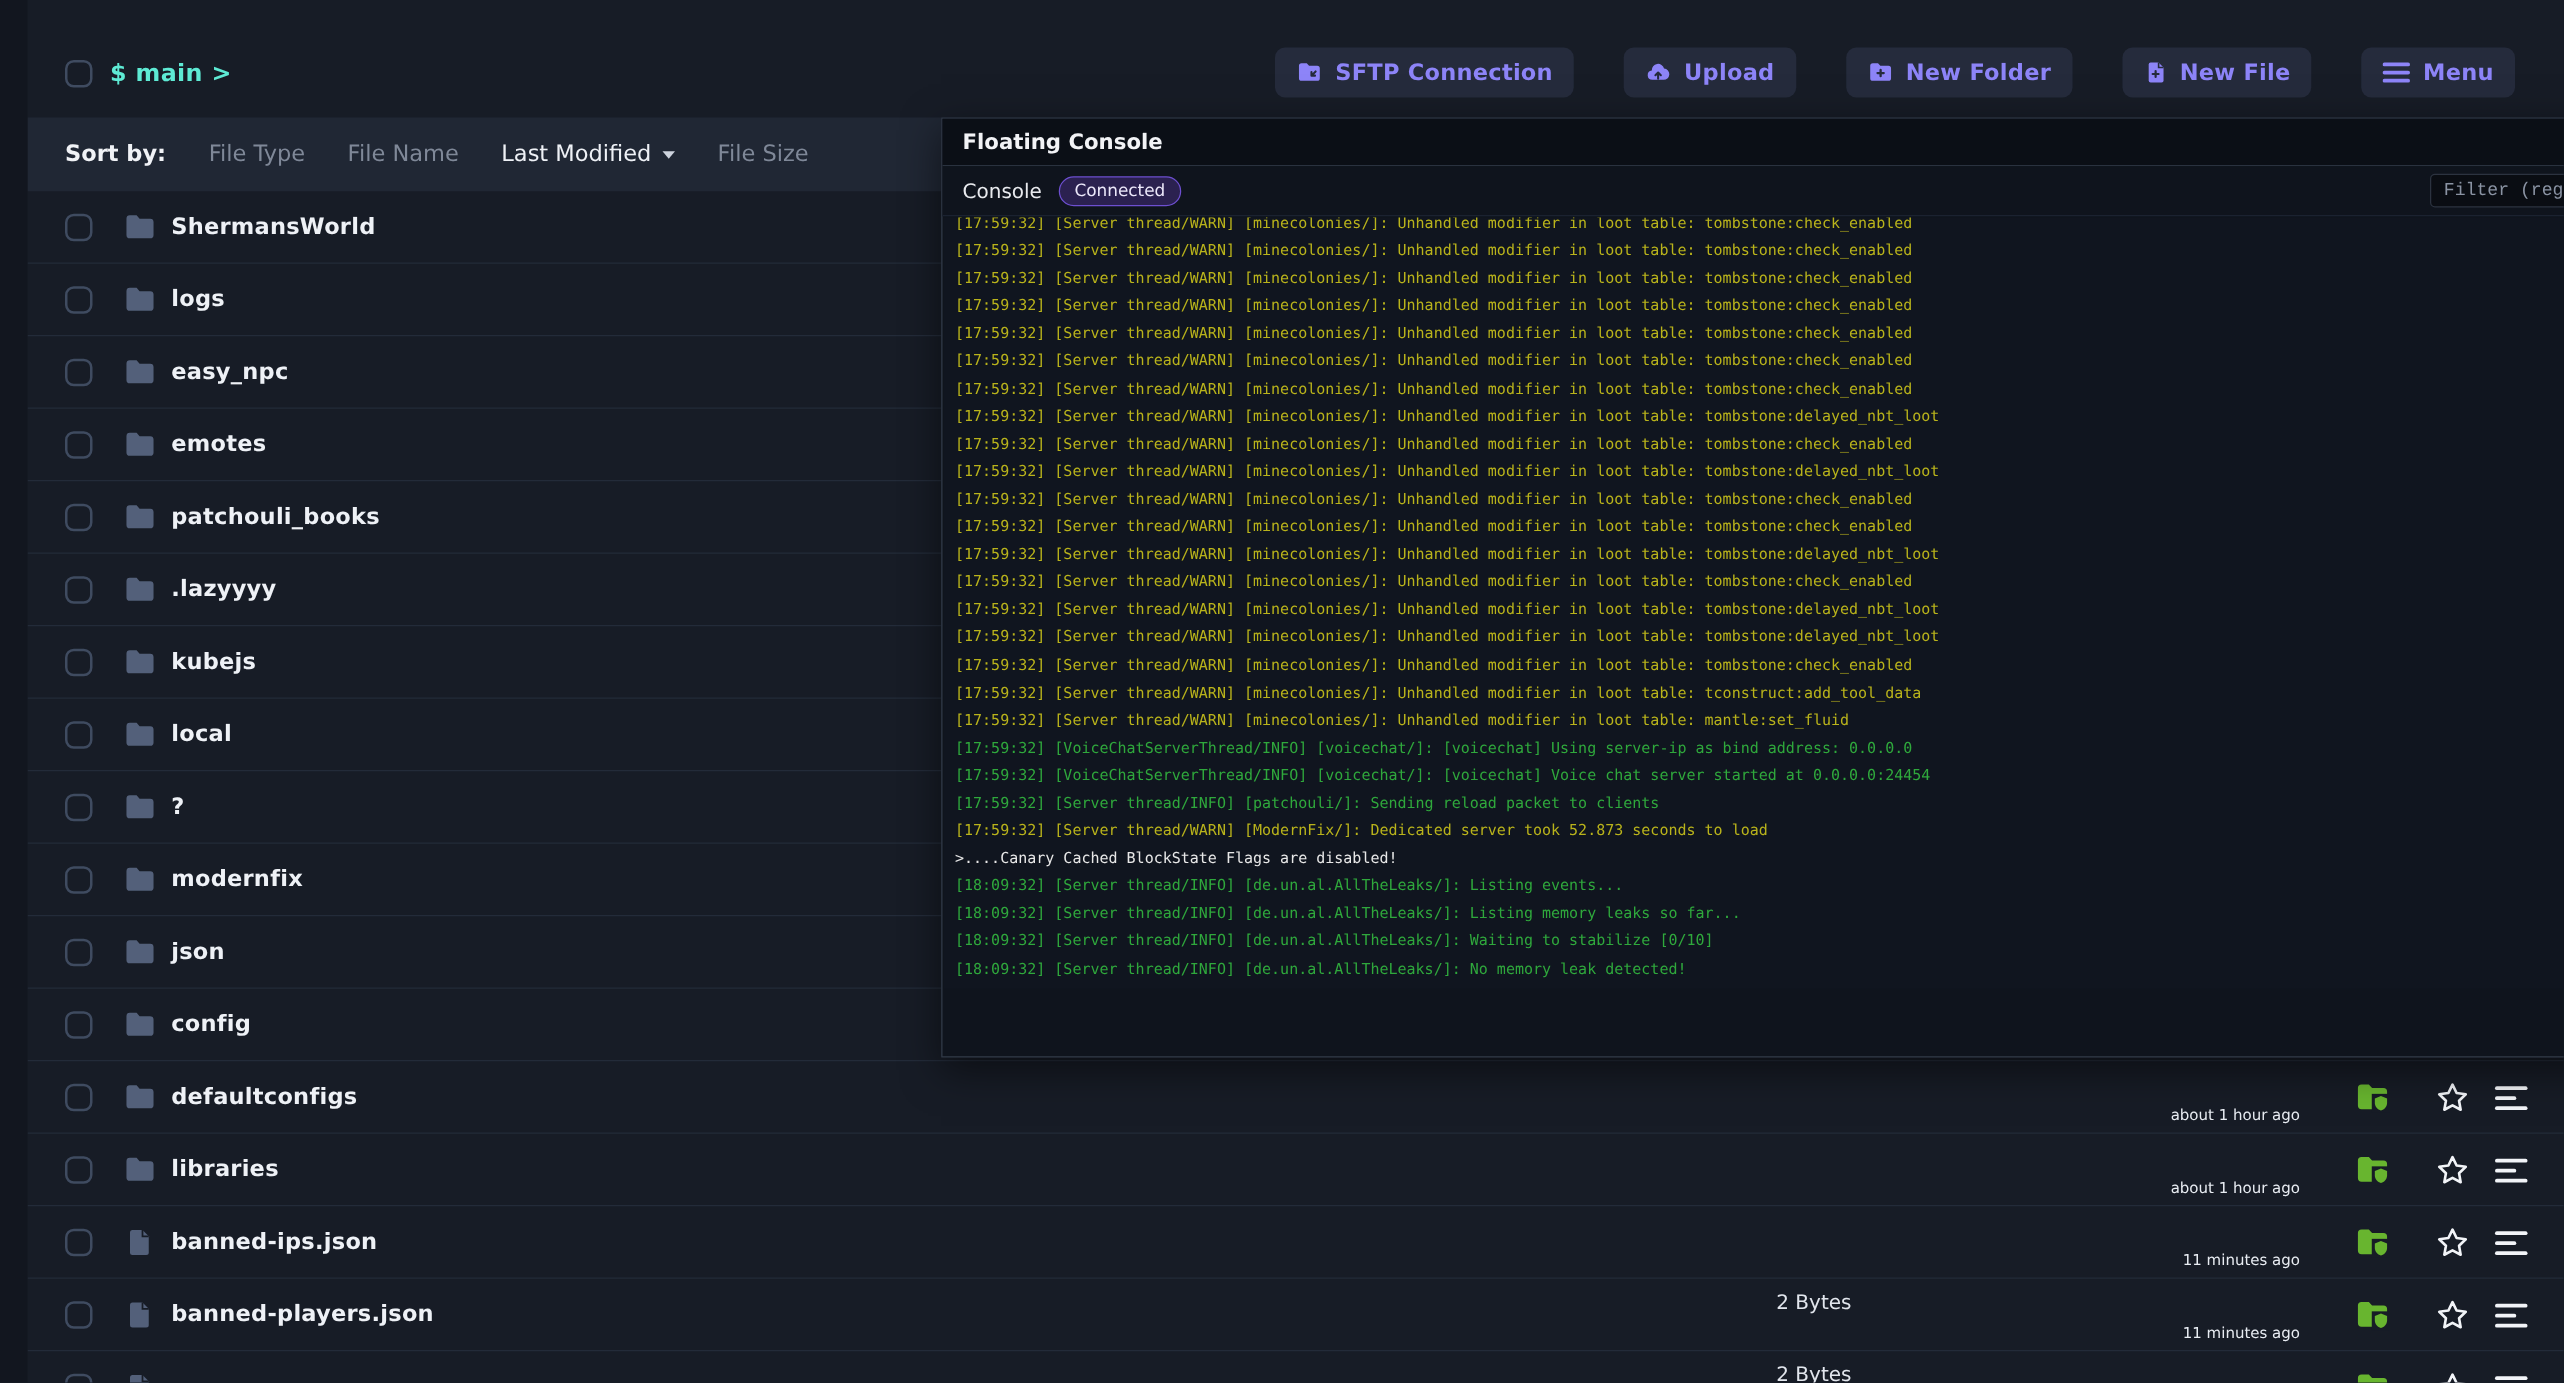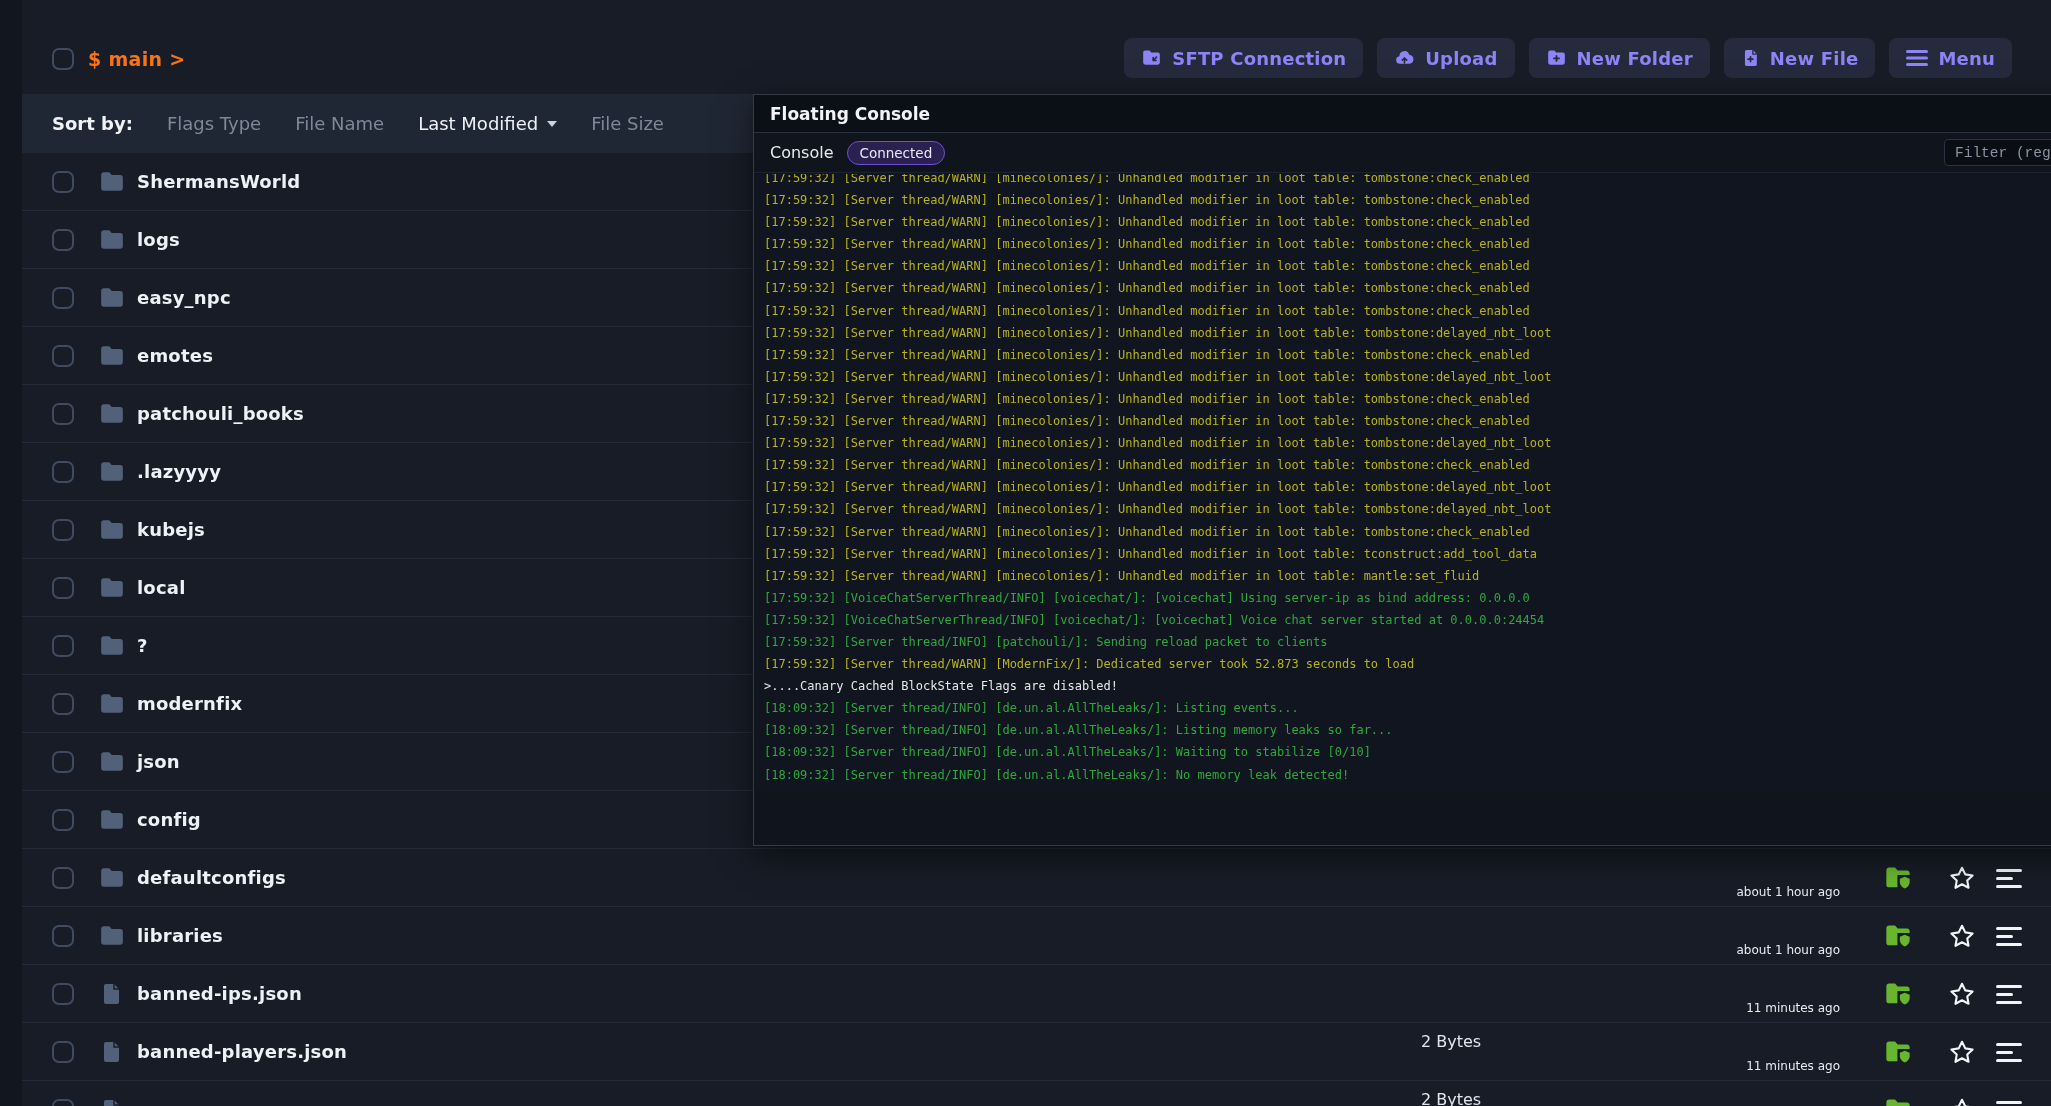--- a/index.html
+++ b/index.html
@@ -9,22 +9,22 @@
     font-family:"DejaVu Sans","Liberation Sans",sans-serif;
     position:relative;
     color:#eef1f6;
   }
   .left-strip { position:absolute; left:0; top:0; width:22px; height:1106px; background:#12161f; z-index:6; }
 
   
   .topbar { position:absolute; left:22px; top:0; right:0; height:94px; background:#171c26; z-index:2; }
   .crumb-wrap { position:absolute; left:30px; top:48px; display:flex; align-items:center; gap:14px; }
   .checkbox { width:22px; height:22px; border:2px solid #3f4b60; border-radius:7px; background:transparent; display:inline-block; flex:0 0 auto; }
-  .crumb { font-size:19px; font-weight:bold; color:#f97316; letter-spacing:.3px;text-align:center; }
-  .topbtns { position:absolute; right:39px; top:38px; display:flex; gap:14px; }
+  .crumb { font-size:19px; font-weight:bold; color:#5eead4; letter-spacing:.3px;text-align:center; }
+  .topbtns { position:absolute; right:39px; top:38px; display:flex; gap:40px; }
   .tbtn { height:40px; background:#252b3c; border-radius:8px; display:flex; align-items:center; gap:10px;
           padding:0 17px; color:#8d84f8; font-weight:bold; font-size:18px; cursor:pointer; letter-spacing:.2px; }
   .tbtn svg { display:block; }
 
   
   .sortbar { position:absolute; left:22px; top:94px; right:0; height:59px; background:#202734; z-index:2;
              display:flex; align-items:center; gap:34px; padding-left:30px; font-size:18px; }
   .sort-label { font-weight:bold; color:#f0f2f6; }
   .sort-opt { color:#7f8898; cursor:pointer; }
   .sort-opt.active { color:#eef1f6; display:flex; align-items:center; gap:9px; }
@@ -147,21 +147,21 @@
             </g>
           </svg>
       </span>
       <span>Menu</span>
     </div>
   </div>
 </div>
 
 <div class="sortbar">
   <span class="sort-label">Sort by:</span>
-  <span class="sort-opt">Flags Type</span>
+  <span class="sort-opt">File Type</span>
   <span class="sort-opt">File Name</span>
   <span class="sort-opt active">
     <span>Last Modified</span>
     <span class="caret-down"></span>
   </span>
   <span class="sort-opt">File Size</span>
   <span class="sort-partial-btn"></span>
 </div>
 
 <div class="file-list">

